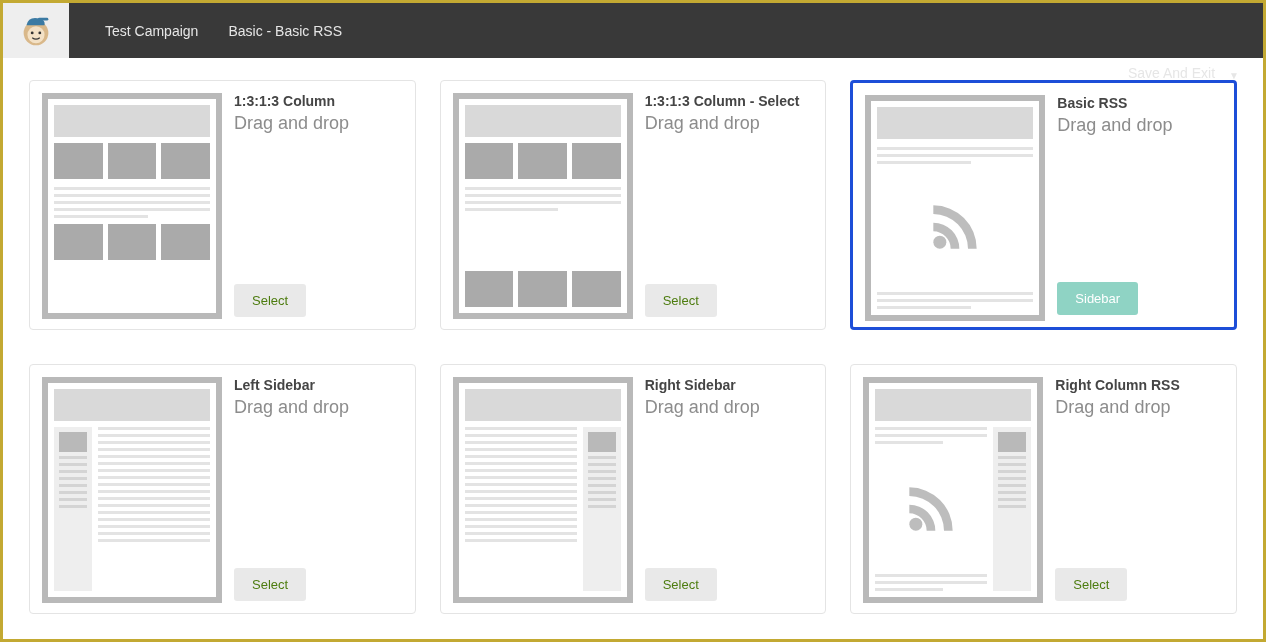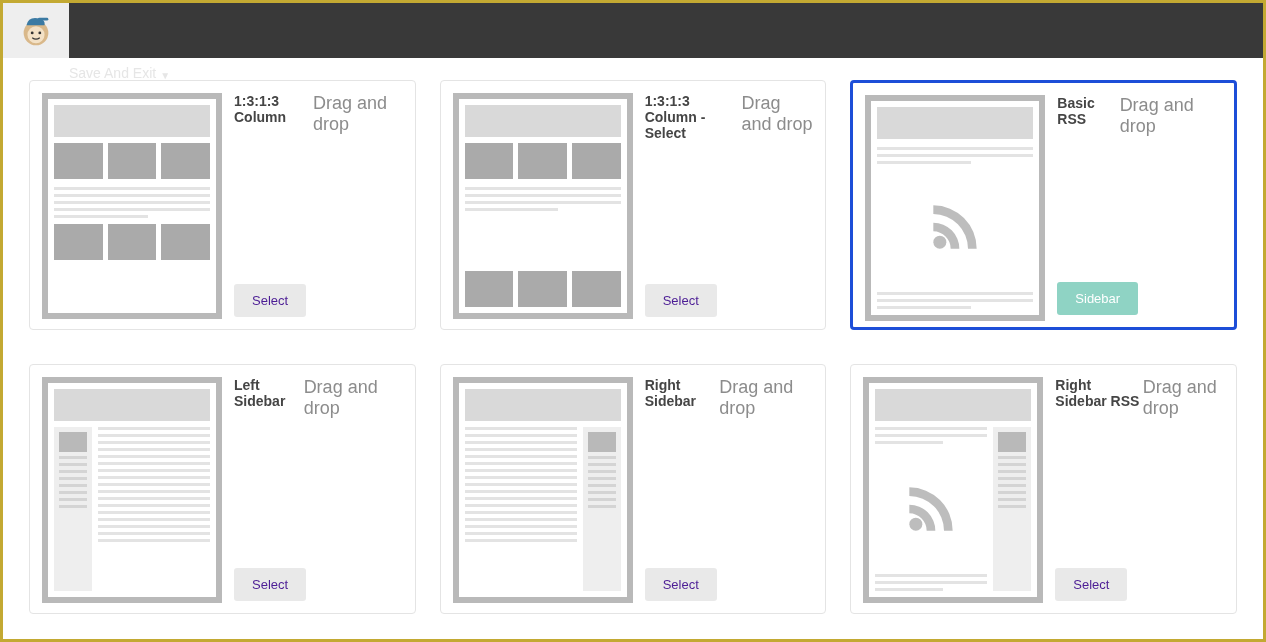--- a/index.html
+++ b/index.html
@@ -35,21 +35,21 @@
     flex: 1;
   }
   .campaign-info span { color: #e6e6e6; }
   .topbar-right {
     display: flex;
     align-items: center;
     gap: 28px;
     padding-right: 24px;
     flex-direction: column;
   }
-  .save-exit { display: inline-flex; align-items: flex-end; gap: 4px; cursor: pointer; margin-top: 40px; }
+  .save-exit { display: inline-flex; align-items: flex-end; gap: 14px; cursor: pointer; margin-top: 40px; }
   .chev { font-size: 10px; color: #e6e6e6; }
 
   .grid {
     padding: 22px 26px 0 26px;
     display: grid;
     grid-template-columns: repeat(3, 1fr);
     gap: 34px 24px;
   }
   .card {
     border: 1px solid #e4e4e4;
@@ -92,32 +92,32 @@
   .side-col .sblk { background: #b9b9b9; height: 20px; }
   .side-col .sl { background: #d4d4d4; height: 3px; }
   .main-col { flex: 1; display: flex; flex-direction: column; gap: 4px; }
   .main-col .ll { background: #e3e3e3; height: 3px; }
   .side-col.narrow { width: 38px; }
   .side-col.narrow2 { width: 38px; }
   .main-col .rss-small { flex:1; display:flex; align-items:center; justify-content:center; }
 
   .card-body {
     display: flex;
-    flex-direction: row;
+    flex-direction: column;
     flex: 1;
     position: relative;
   }
   .card-title { font-size: 14px; font-weight: 600; color: #454545; margin-bottom: 4px; }
   .card-sub { font-size: 18px; color: #8c8c8c; }
   .btn {
     position: absolute;
     bottom: 0;
     left: 0;
     background: #e9e9e9;
-    color: #4c1d95;
+    color: #4d7c0f;
     border: none;
     padding: 9px 18px;
     font-size: 13px;
     border-radius: 3px;
     cursor: pointer;
     font-weight: 500;
   }
   .btn.selected-btn { background: #8fd3c4; color: #fff; }
 </style>
 </head>
@@ -128,20 +128,24 @@
     <svg width="38" height="38" viewBox="0 0 40 40">
       <circle cx="20" cy="22" r="13" fill="#d9b88a"></circle>
       <circle cx="20" cy="24" r="9" fill="#f3e1c6"></circle>
       <circle cx="16" cy="22" r="1.5" fill="#333"></circle>
       <circle cx="24" cy="22" r="1.5" fill="#333"></circle>
       <path d="M16 27 q4 3 8 0" stroke="#333" stroke-width="1.3" fill="none"></path>
       <path d="M10 14 q2 -10 14 -7 q6 1 5 7" fill="#3b7aa3"></path>
       <rect x="22" y="6" width="11" height="3" rx="1.5" fill="#3b7aa3"></rect>
     </svg>
   </div>
+  <div class="campaign-info">
+    <span>Test Campaign</span>
+    <span>Basic - Basic RSS</span>
+  </div>
   <div class="topbar-right">
     <span>Help</span>
     <span class="save-exit">
       <span>Save And Exit</span>
       <span class="chev">▼</span>
     </span>
   </div>
 </div>
 
 <div class="grid">
@@ -342,19 +346,19 @@
             <div class="sl"></div>
             <div class="sl"></div>
             <div class="sl"></div>
             <div class="sl"></div>
             <div class="sl"></div>
             <div class="sl"></div>
         </div>
       </div>
     </div>
     <div class="card-body">
-      <div class="card-title">Right Sidebar RSS</div>
+      <div class="card-title">Right Column RSS</div>
       <div class="card-sub">Drag and drop</div>
       <button class="btn">Select</button>
     </div>
   </div>
 
 </div>
 
 </body></html>

